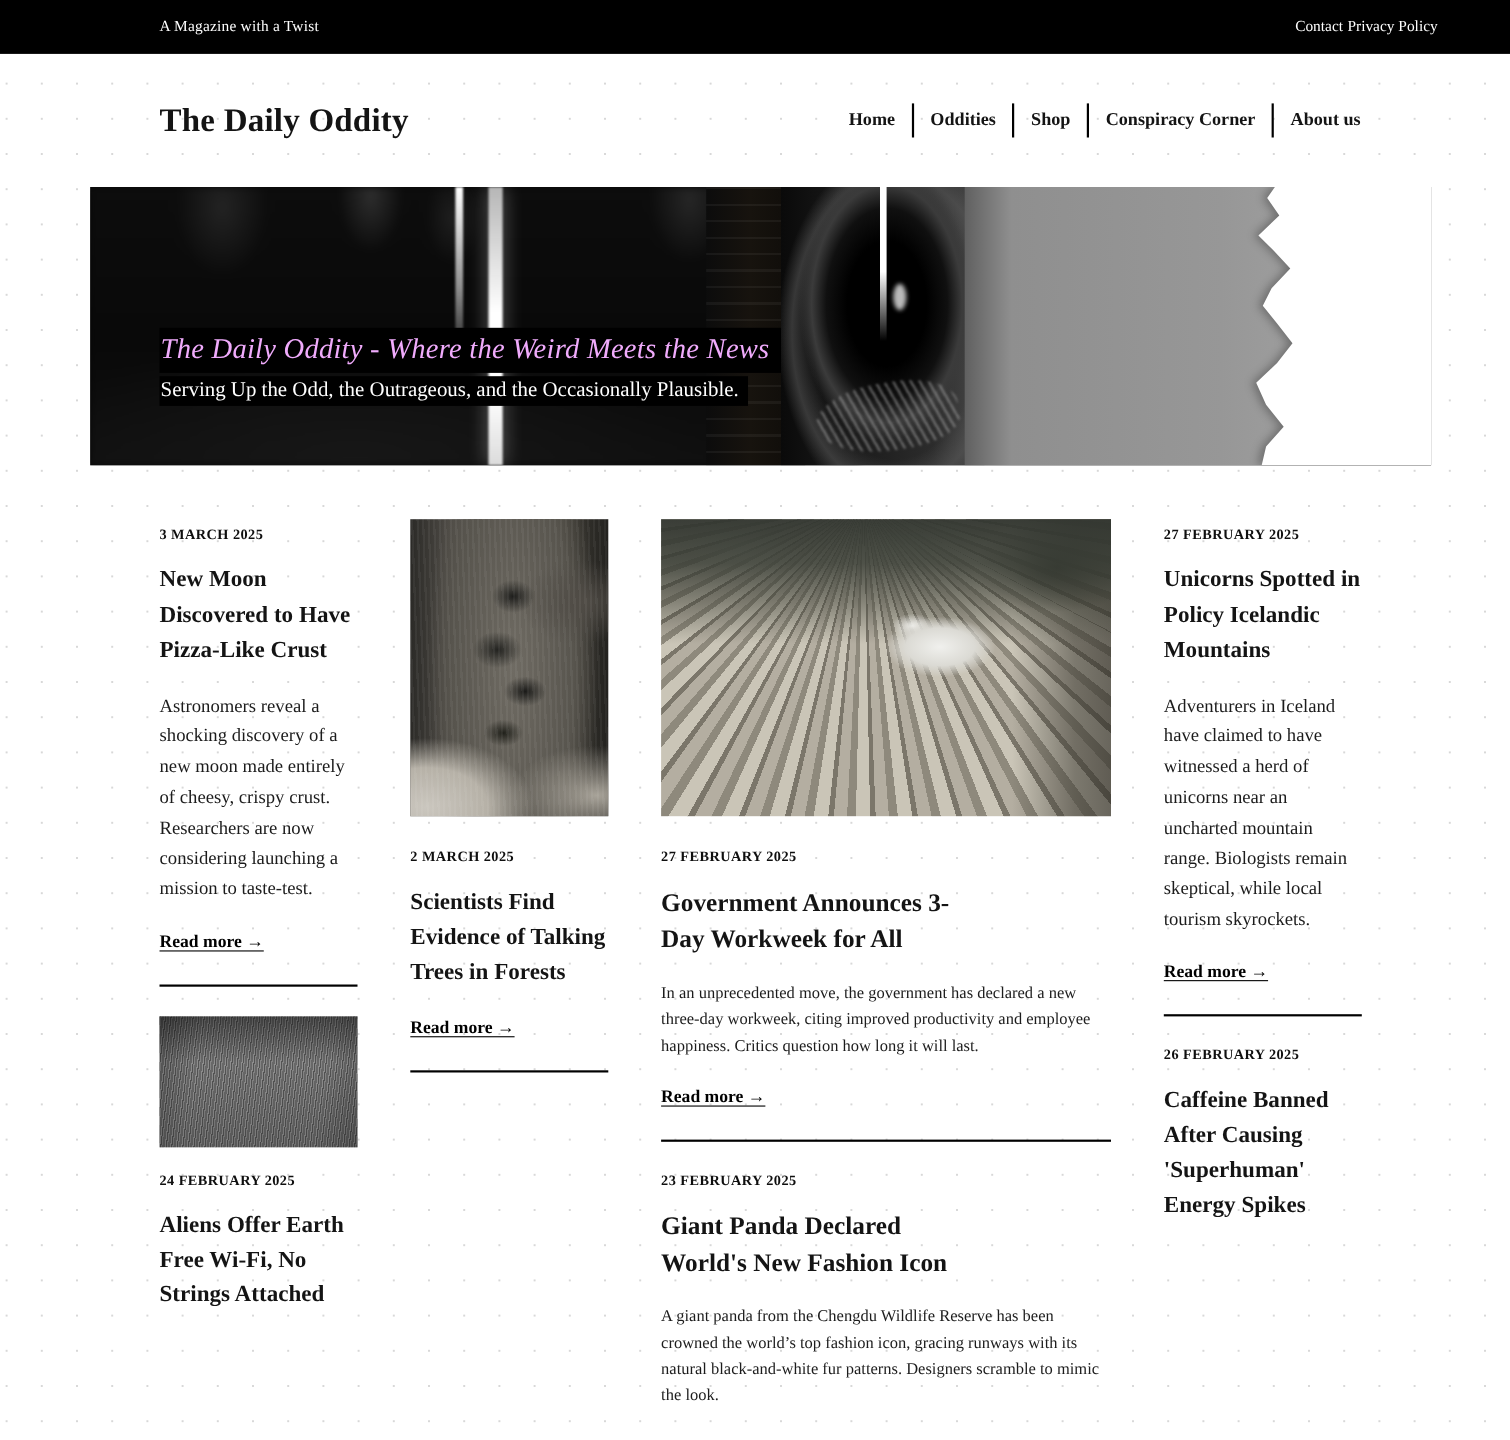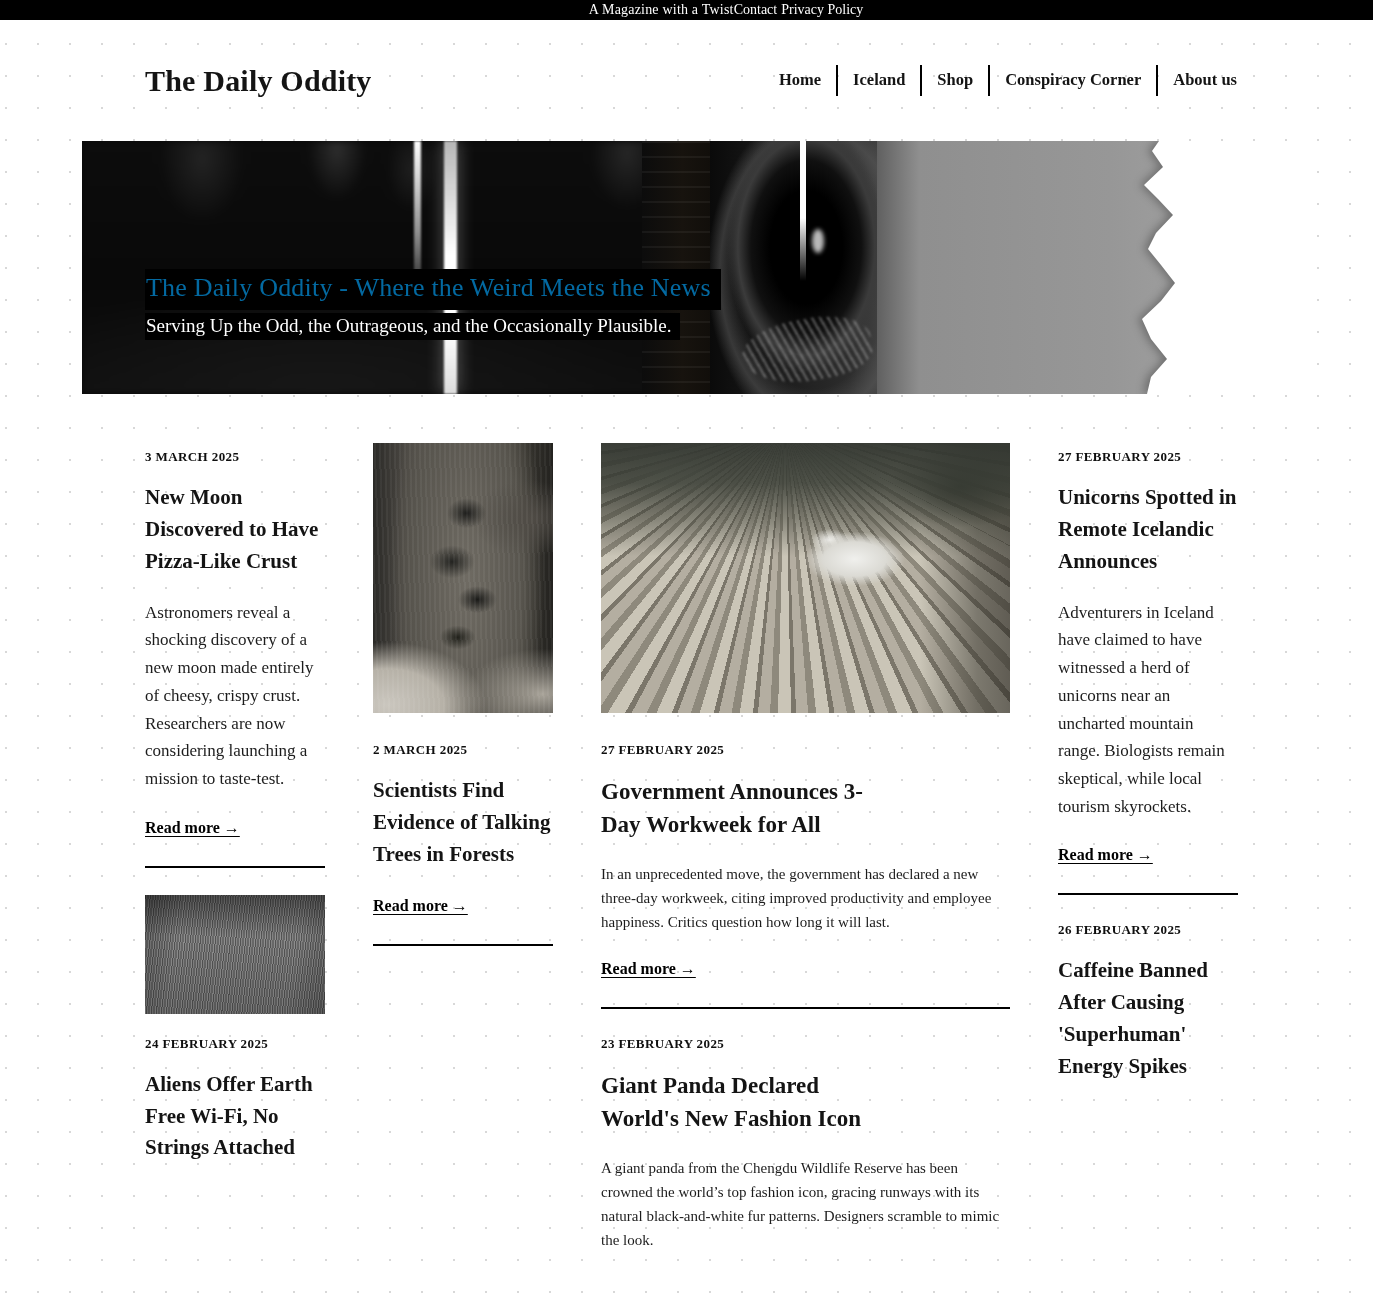--- a/index.html
+++ b/index.html
@@ -8,22 +8,22 @@
     font-family: "Liberation Serif", "DejaVu Serif", serif;
     color: #141414;
     background-color: #ffffff;
     background-image: radial-gradient(circle, #d8d8d8 1.1px, rgba(0,0,0,0) 1.4px);
     background-size: 32px 32px;
     background-position: 22px 28px;
   }
 
   
   .topbar {
-    height: 20px; background: #000; color: #fff;
-    display: flex; align-items: center; justify-content: center;
+    height: 49px; background: #000; color: #fff;
+    display: flex; align-items: center; justify-content: space-between;
     padding: 0 66px 0 145px; box-sizing: border-box;
   }
   .topbar .tagline { font-size: 14px; letter-spacing: .2px; }
   .topbar-links { display: flex; gap: 4px; }
   .topbar-links a { color: #fff; text-decoration: none; font-size: 14px; cursor: pointer; }
 
   
   .site-header {
     height: 121px; box-sizing: border-box;
     display: flex; align-items: center; justify-content: space-between;
@@ -76,23 +76,24 @@
   .h-lashes { left: 660px; top: 178px; width: 130px; height: 62px;
     background: repeating-linear-gradient(70deg, rgba(170,170,170,.55) 0 2px, rgba(0,0,0,0) 2px 7px);
     border-radius: 50% 50% 40% 60%; filter: blur(1px); transform: rotate(-10deg); }
   .h-gray { left: 795px; top: 0; width: 424px; height: 253px;
     background: linear-gradient(90deg, #606060 0%, #8f8f8f 10%, #979797 55%, #a8a8a8 100%); }
   .h-torn { right: 0; top: 0; width: 180px; height: 253px; }
   .h-torn svg { display: block; }
 
   .hero-caption { position: absolute; left: 63px; top: 128px; z-index: 5; }
   .hero-caption h2 {
-    display: inline-block; margin: 0; background: #000; color: #0369a1;
+    display: inline-block; margin: 0; background: #000; color: #f0abfc;
     font-weight: 400; font-size: 26px; line-height: 1.25; padding: 3px 10px 5px 1px;
     letter-spacing: .2px;
+    font-style: italic;
   }
   .hero-caption p {
     display: inline-block; margin: 3px 0 0 0; background: #000; color: #fff;
     font-size: 19px; padding: 2px 8px 3px 1px;
   }
 
   
   .grid {
     margin: 49px 0 0 145px; width: 1093px;
     display: grid; grid-template-columns: 180px 180px 409px 180px; column-gap: 48px;
@@ -153,21 +154,21 @@
     <a>Contact</a>
     <a>Privacy Policy</a>
   </nav>
 </header>
 
 <header class="site-header">
   <h1 class="site-title">The Daily Oddity</h1>
   <nav class="main-nav">
     <ul>
       <li>Home</li>
-      <li>Iceland</li>
+      <li>Oddities</li>
       <li>Shop</li>
       <li>Conspiracy Corner</li>
       <li>About us</li>
     </ul>
   </nav>
 </header>
 
 <section class="hero" role="img" aria-label="black-and-white collage: dark museum crowd with light streaks, close-up eye, torn paper edge to white">
   <div class="h-people"></div>
   <div class="h-streak-a"></div>
@@ -228,21 +229,21 @@
     <article class="card">
       <p class="date">23 FEBRUARY 2025</p>
       <h3>Giant Panda Declared World's New Fashion Icon</h3>
       <p class="body">A giant panda from the Chengdu Wildlife Reserve has been crowned the world’s top fashion icon, gracing runways with its natural black-and-white fur patterns. Designers scramble to mimic the look.</p>
     </article>
   </div>
 
   <div class="col">
     <article class="card">
       <p class="date">27 FEBRUARY 2025</p>
-      <h3>Unicorns Spotted in Remote Icelandic Announces</h3>
+      <h3>Unicorns Spotted in Policy Icelandic Mountains</h3>
       <p class="body">Adventurers in Iceland have claimed to have witnessed a herd of unicorns near an uncharted mountain range. Biologists remain skeptical, while local tourism skyrockets.</p>
       <a class="readmore">Read more →</a>
       <hr class="card-divider">
     </article>
     <article class="card">
       <p class="date">26 FEBRUARY 2025</p>
       <h3>Caffeine Banned After Causing 'Superhuman' Energy Spikes</h3>
     </article>
   </div>
 

